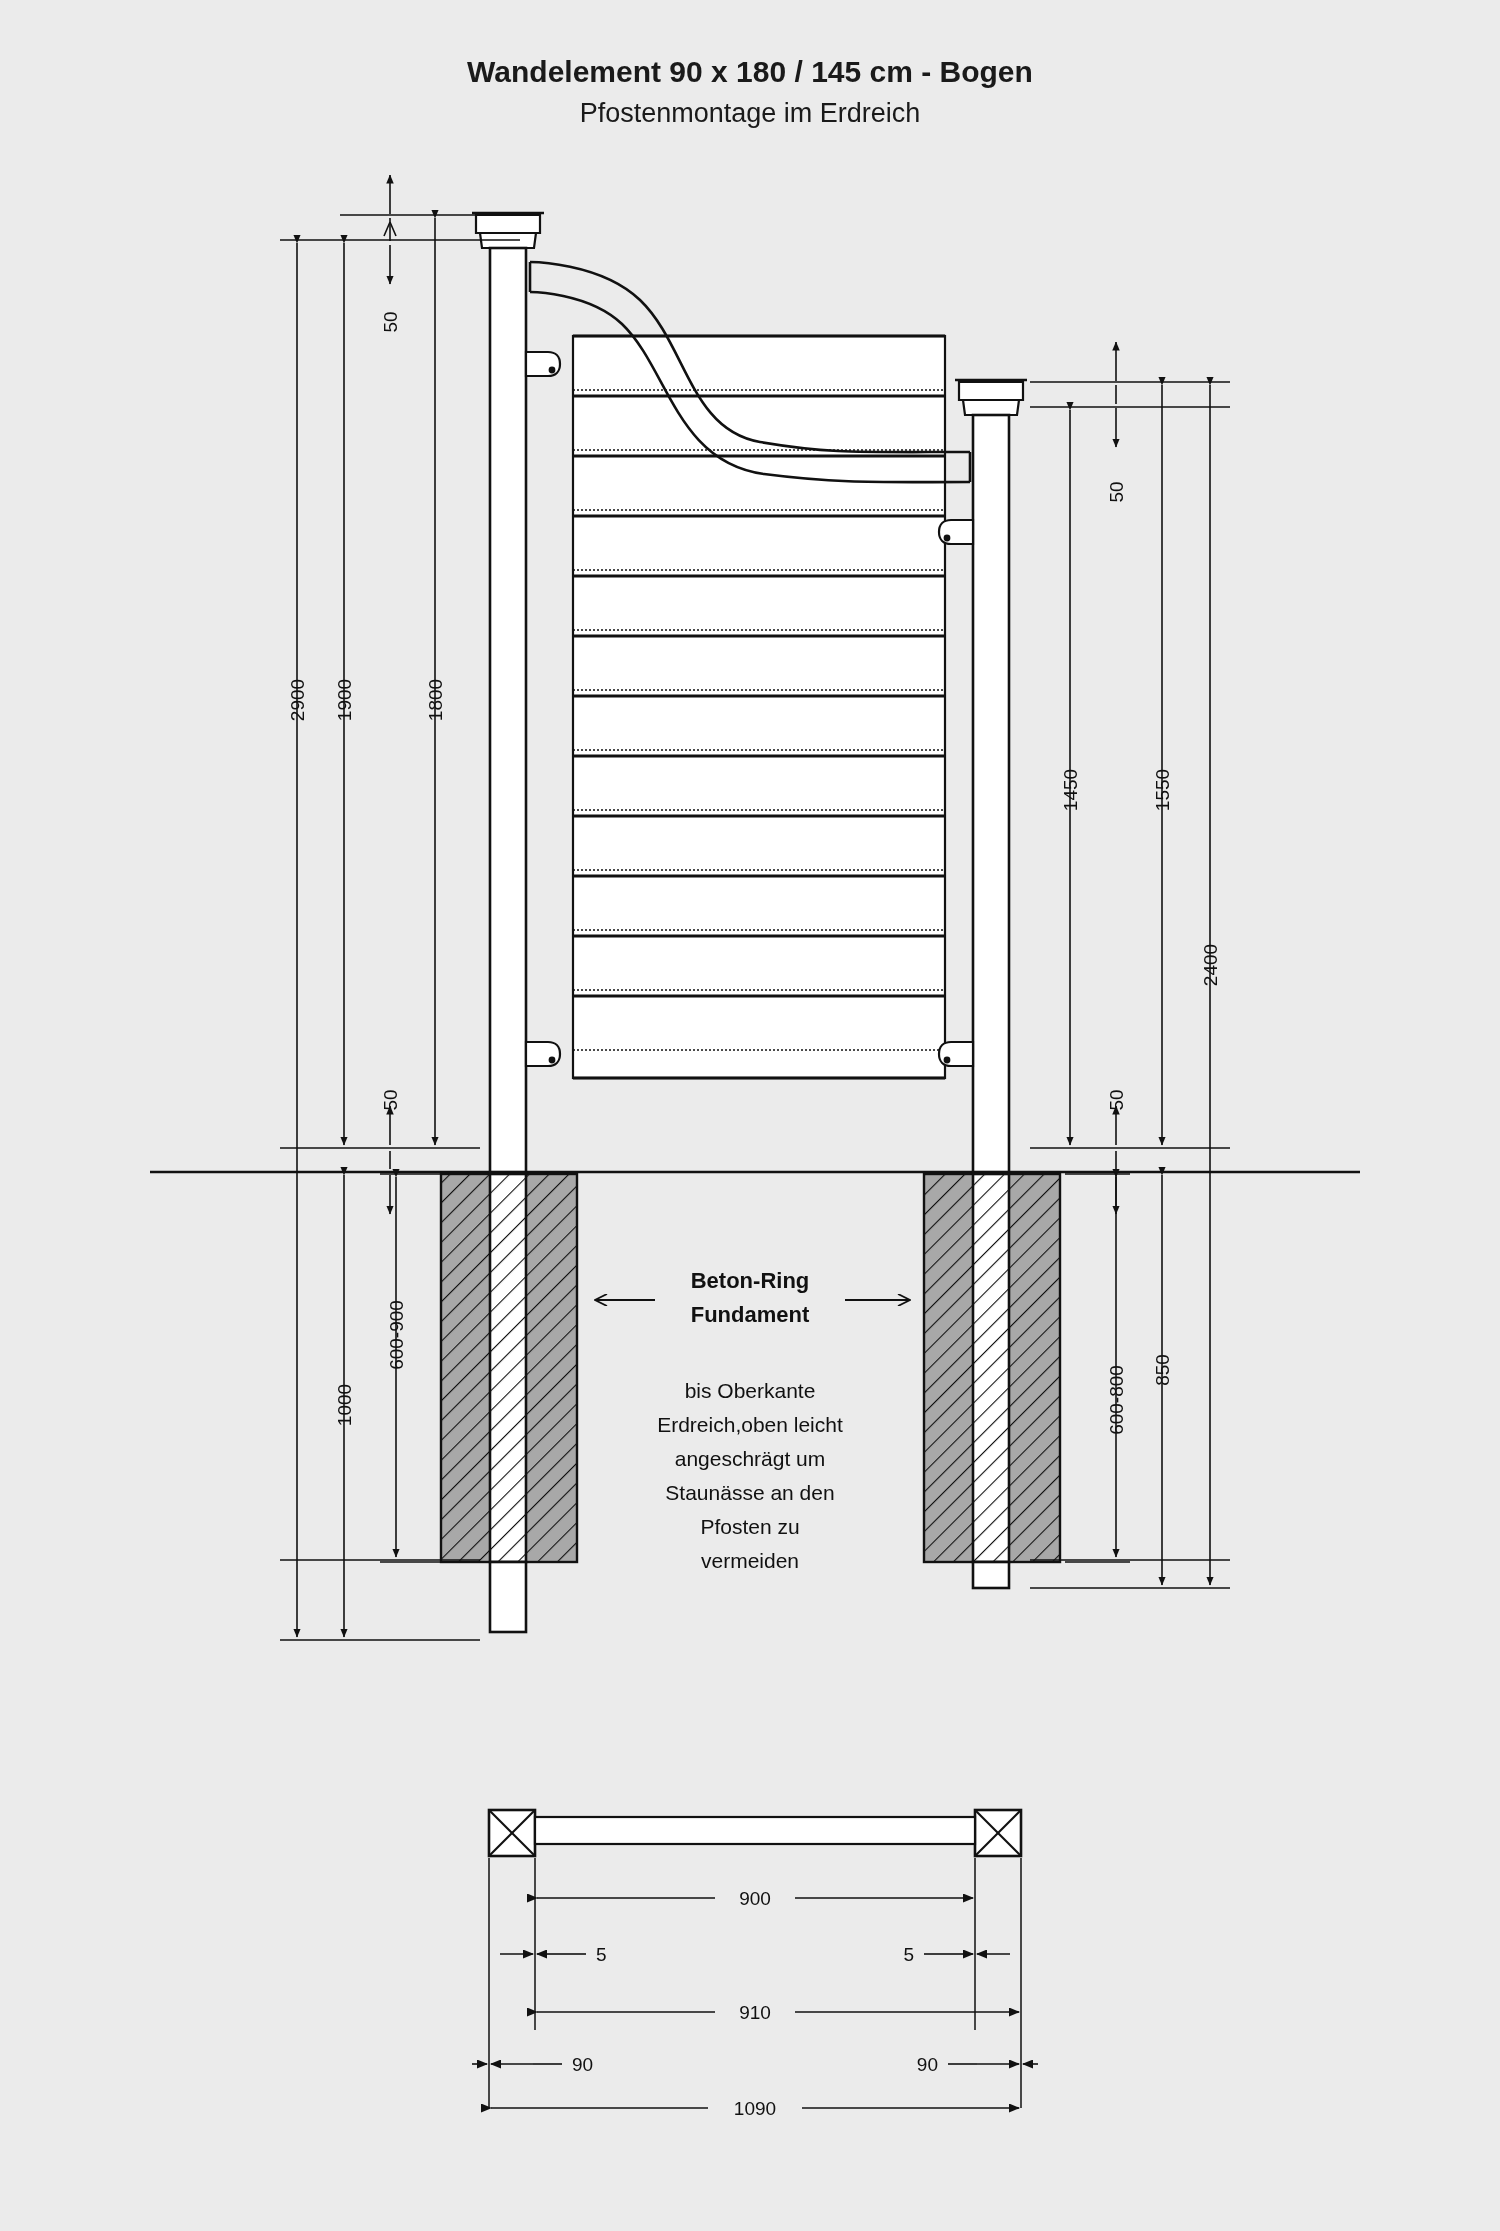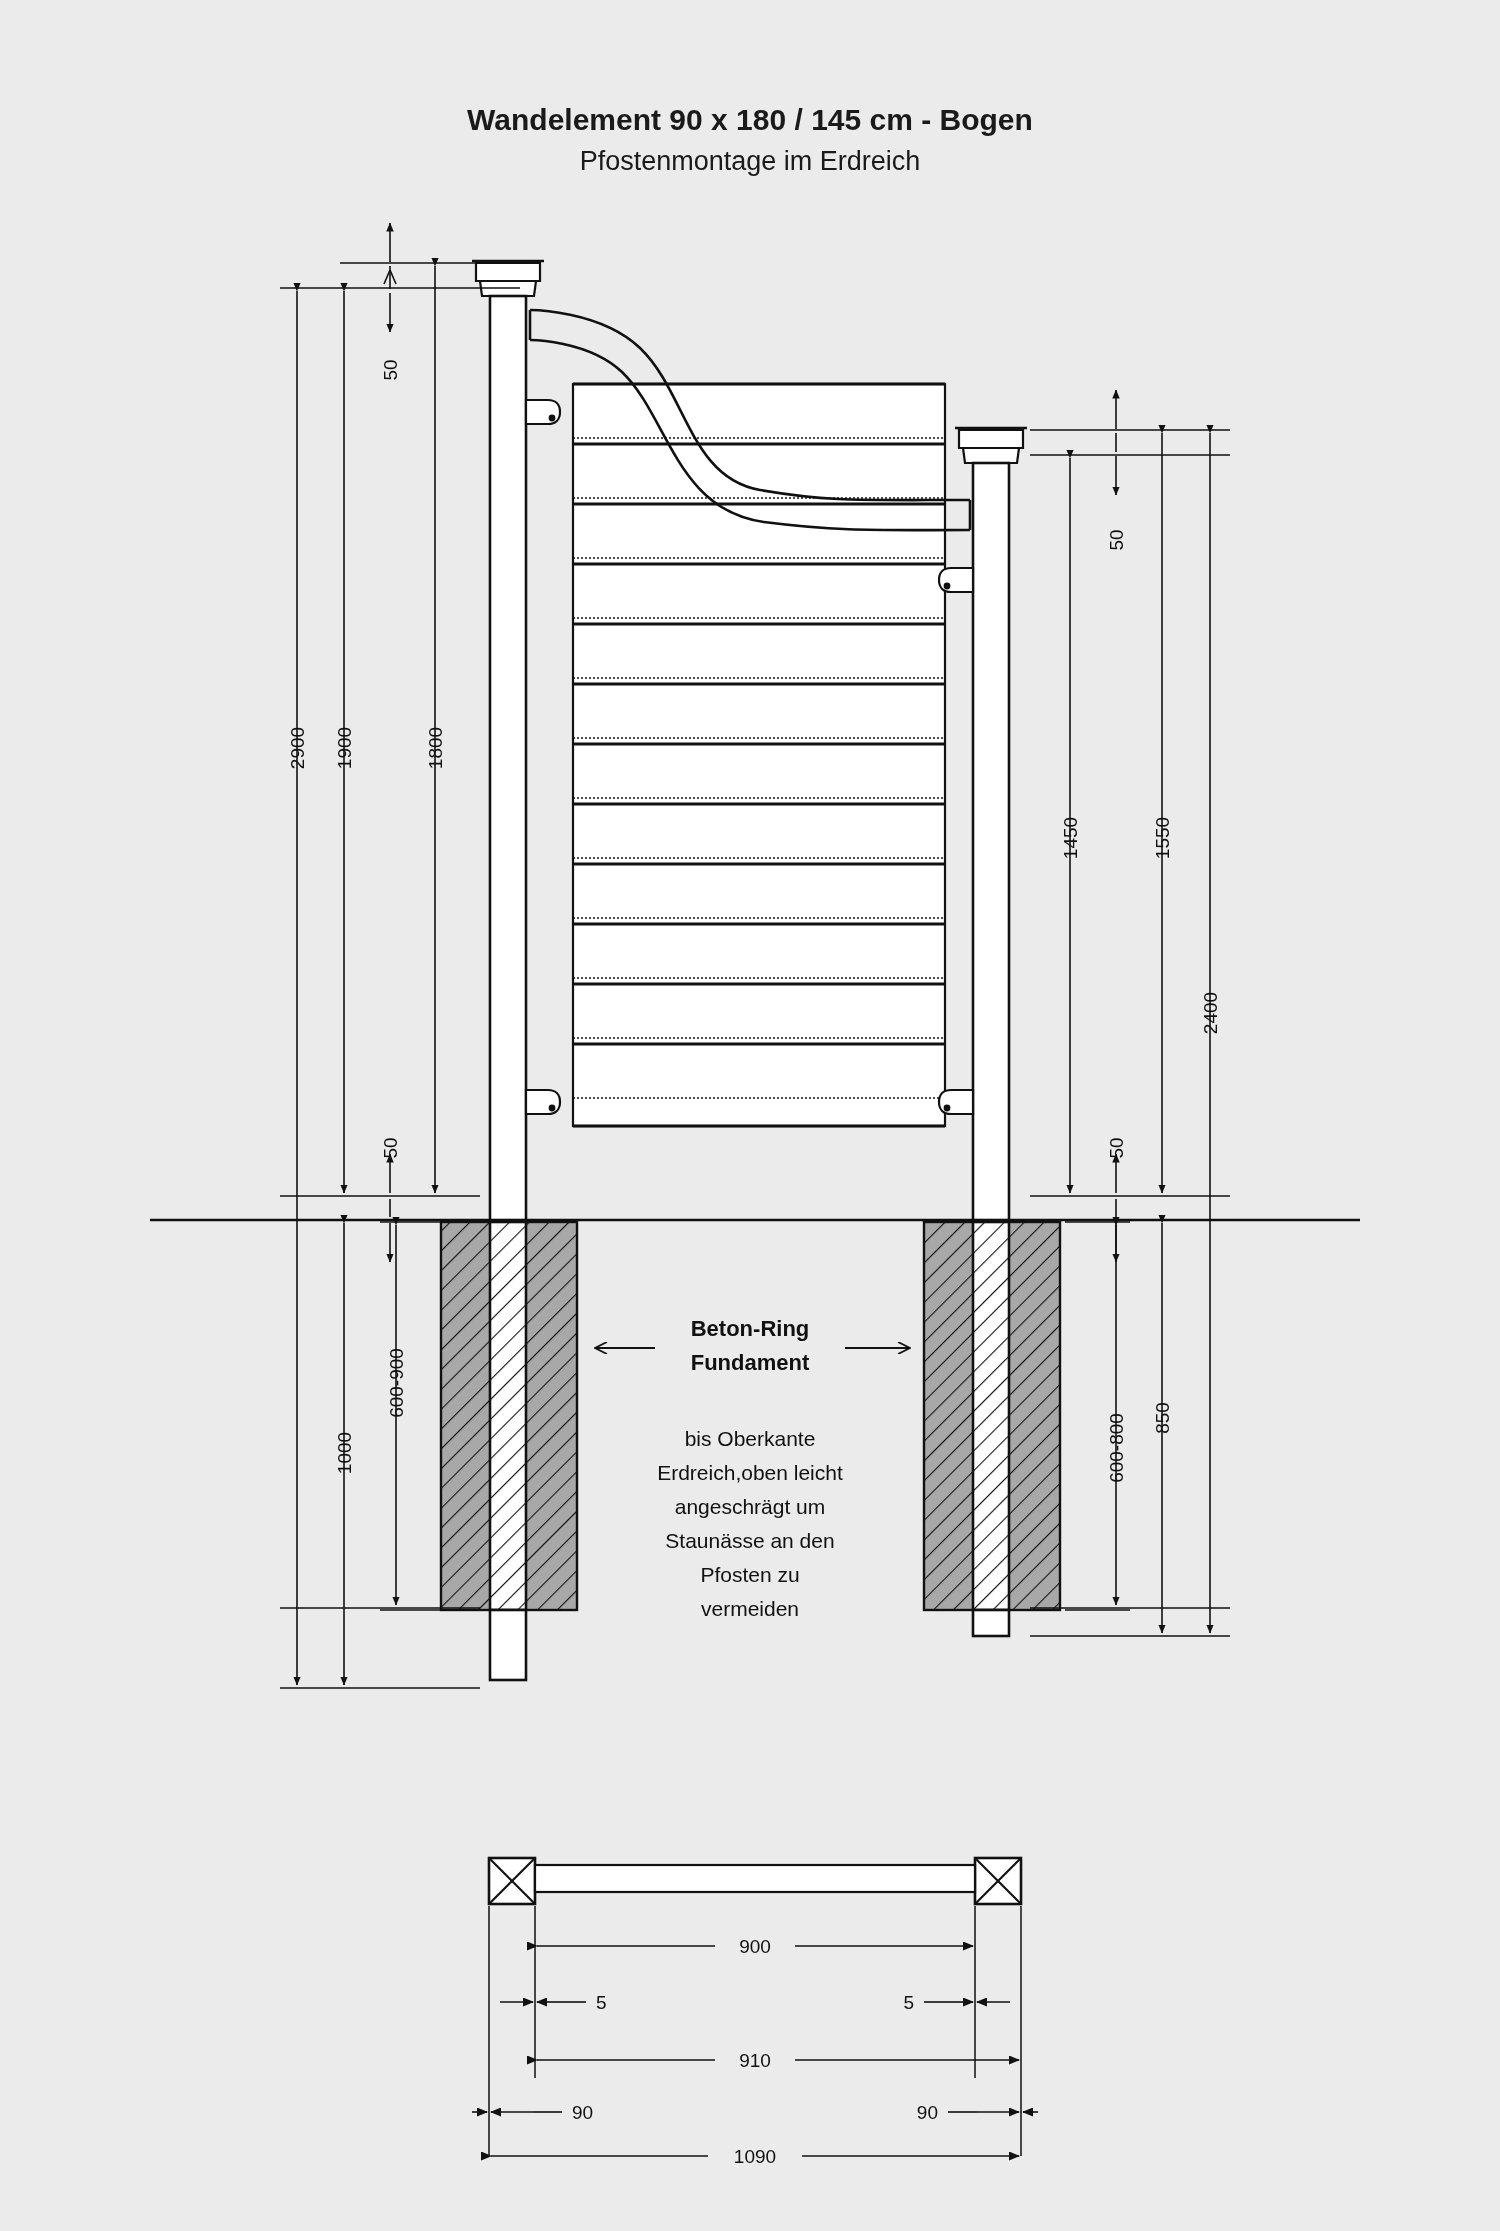--- a/index.html
+++ b/index.html
@@ -2,21 +2,21 @@
 <html><head>
 <meta charset="utf-8">
 <style>
   html,body{margin:0;padding:0;}
   body{
     width:1500px;height:2231px;
     background:#ebebeb;
     font-family:"Liberation Sans",sans-serif;
     overflow:hidden;
   }
-  #stage{position:relative;width:1500px;height:1944px;margin-top:48px;}
+  #stage{position:relative;width:1500px;height:1944px;}
   svg{display:block;}
   .ttl{font-family:"Liberation Sans",sans-serif;font-weight:bold;font-size:30px;fill:#1a1a1a;}
   .sub{font-family:"Liberation Sans",sans-serif;font-weight:normal;font-size:27px;fill:#1a1a1a;}
   .dim{font-family:"Liberation Sans",sans-serif;font-size:19px;fill:#111;}
   .lbl-b{font-family:"Liberation Sans",sans-serif;font-weight:bold;font-size:22px;fill:#111;}
   .lbl-n{font-family:"Liberation Sans",sans-serif;font-size:21px;fill:#111;}
 </style>
 </head>
 <body>
 

